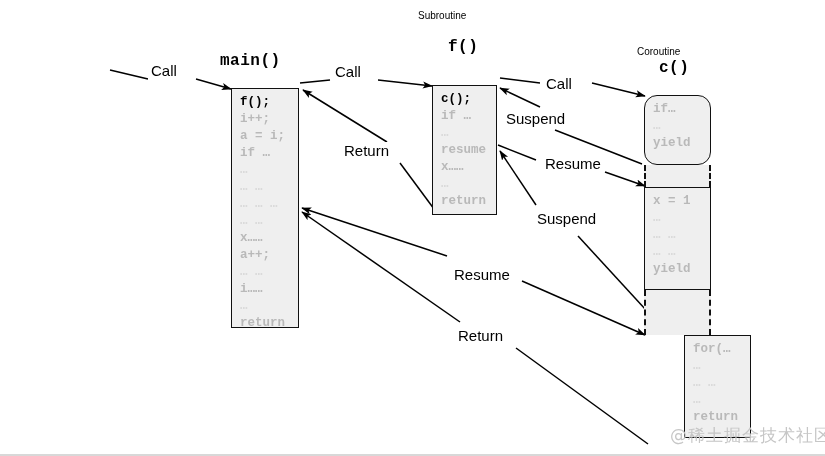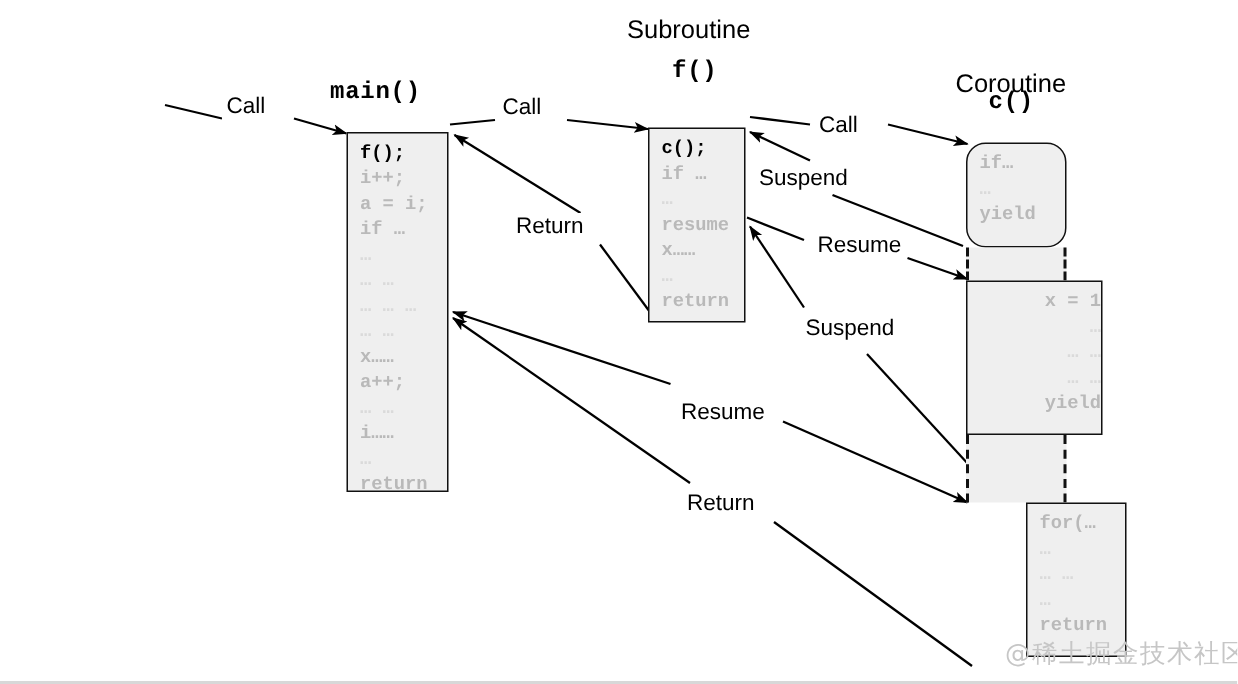--- a/index.html
+++ b/index.html
@@ -17,21 +17,21 @@
   #svg-layer{
     position:absolute;
     left:0; top:0;
     width:825px; height:456px;
   }
   .abs{position:absolute;}
 
   
   .section-title{
     font-family:"Liberation Sans", sans-serif;
-    font-size:17px;
+    font-size:10px;
     color:#000;
     white-space:nowrap;
   }
   .fn-title{
     font-family:"Liberation Mono", monospace;
     font-size:16px;
     font-weight:bold;
     color:#000;
     white-space:nowrap;
     letter-spacing:0.5px;
@@ -170,21 +170,21 @@
     </div>
 
   <div class="abs codebox" id="c-seg-0" style="left:644px; top:95px; width:67px; height:70px;border-radius:13px;">
       <span class="ln ">if…</span>
       <span class="ln ghost">…</span>
       <span class="ln ">yield</span>
     </div>
 
   <div class="abs gapbox" style="left:644px; top:165px; width:67px; height:22px;"></div>
 
-  <div class="abs codebox" id="c-seg-1" style="left:644px; top:187px; width:91px; height:103px;text-align:right;">
+  <div class="abs codebox" id="c-seg-1" style="left:644px; top:187px; width:67px; height:103px;">
       <span class="ln ">x = 1</span>
       <span class="ln ghost">…</span>
       <span class="ln ghost">… …</span>
       <span class="ln ghost">… …</span>
       <span class="ln ">yield</span>
     </div>
 
   <div class="abs gapbox" style="left:644px; top:290px; width:67px; height:45px;"></div>
 
   <div class="abs codebox" id="c-seg-2" style="left:644px; top:335px; width:67px; height:103px;margin-left:40px;">

